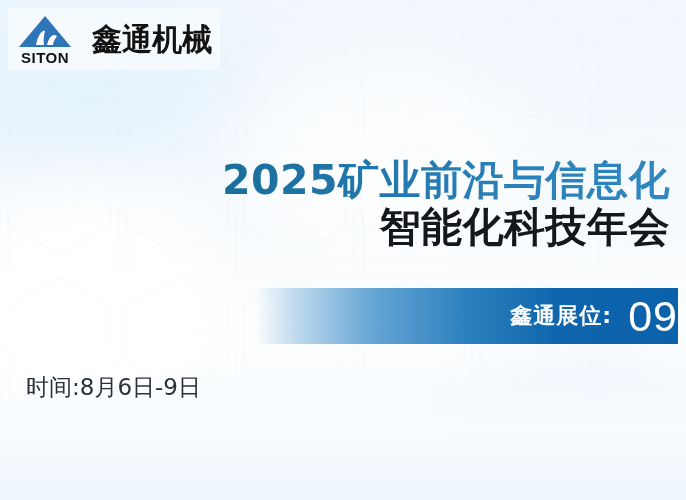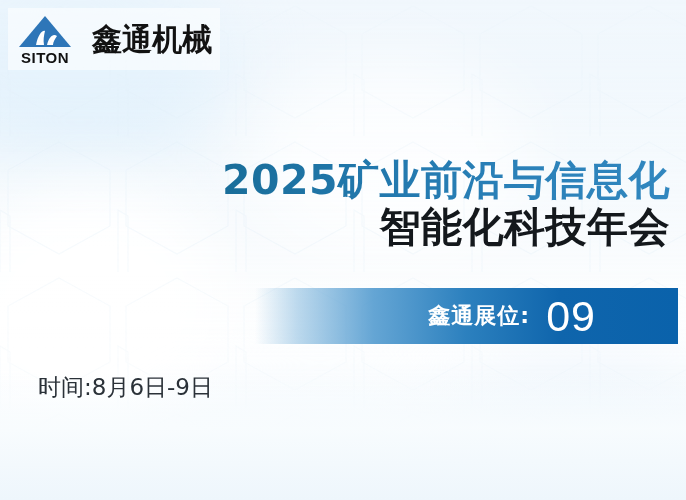--- a/index.html
+++ b/index.html
@@ -157,21 +157,20 @@
     background: linear-gradient(90deg,
         rgba(124,180,221,0.0) 0%,
         rgba(110,172,216,0.45) 10%,
         rgba(74,150,205,0.85) 28%,
         rgba(37,124,188,0.97) 50%,
         #0f65ac 72%,
         #0a62ab 100%);
     display: flex;
     align-items: center;
     justify-content: flex-end;
-    padding-right: 82px;
     box-sizing: border-box;
     gap: 16px;
   }
   .booth-label {
     font-family: "DejaVu Sans", "Liberation Sans", sans-serif;
     font-weight: 700;
     font-size: 22px;
     color: #ffffff;
     letter-spacing: 1px;
     white-space: nowrap;
@@ -197,21 +196,20 @@
     justify-content: space-between;
     gap: 20px;
   }
   .info-item {
     font-family: "DejaVu Sans", "Liberation Sans", sans-serif;
     font-weight: 400;
     font-size: 23px;
     color: #2a3138;
     letter-spacing: 0px;
     white-space: nowrap;
-    margin-left: 12px;
   }
 </style>
 </head>
 <body>
 
 <div id="poster">
 
   <div class="bg-layer">
     <div class="blob blob-tl"></div>
     <div class="blob blob-mc"></div>

